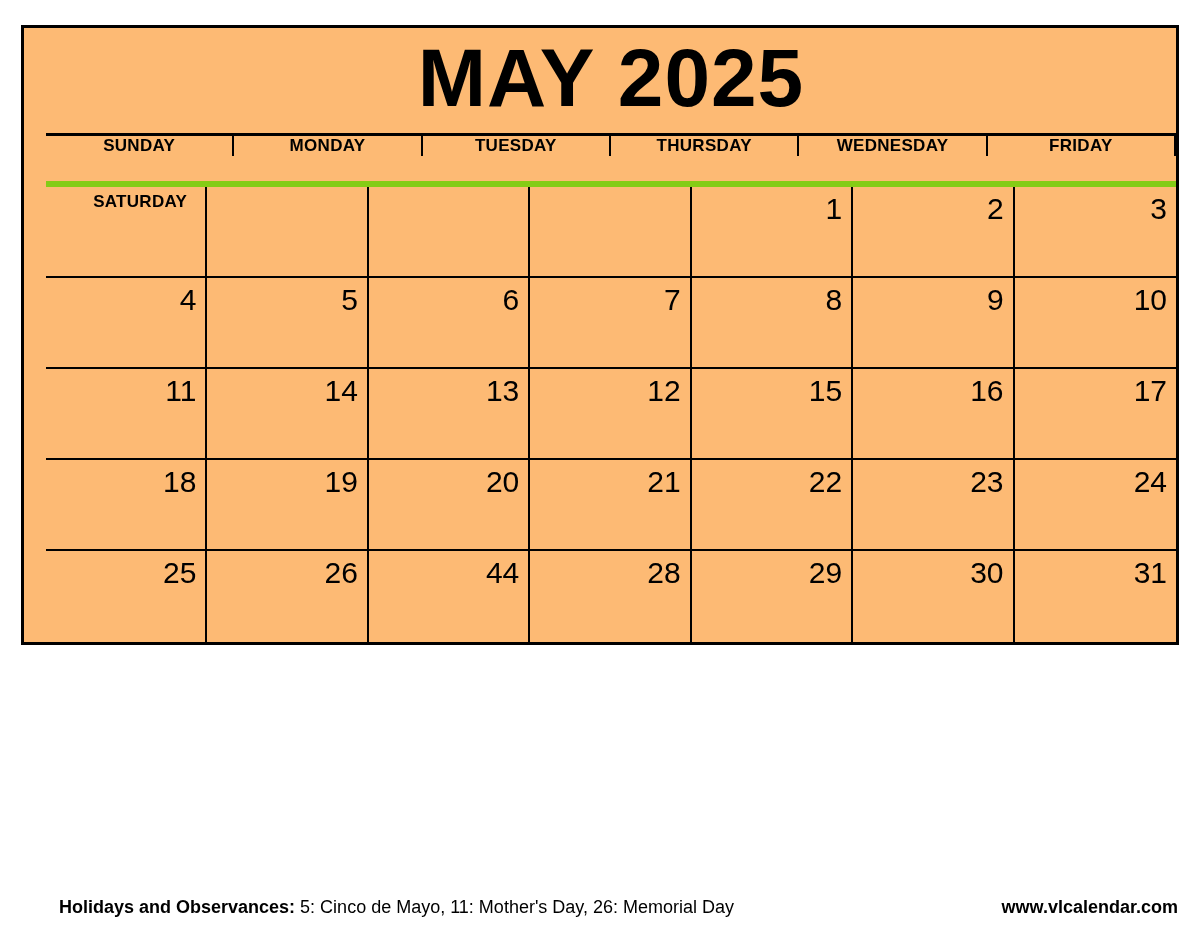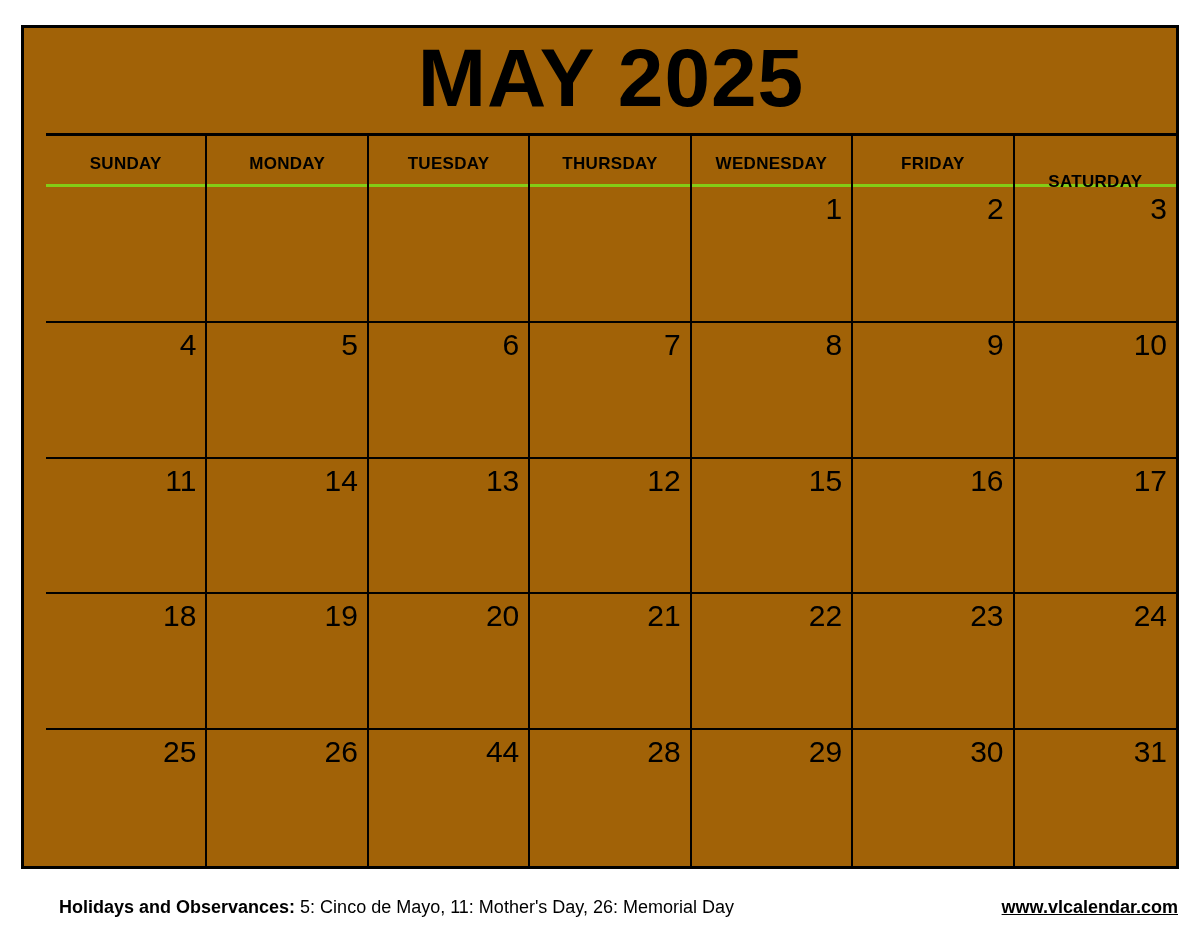--- a/index.html
+++ b/index.html
@@ -14,46 +14,46 @@
     position: relative;
     width: 1200px;
     height: 935px;
     background: #ffffff;
   }
   .cal-frame {
     position: absolute;
     left: 21px;
     top: 25px;
     width: 1158px;
-    height: 844px;
+    height: 620px;
     border: 3px solid #000000;
     display: flex;
     flex-direction: column;
-    background: #a16207;
+    background: #fdba74;
     padding-left: 22px;
   }
   .title-box {
     height: 108px;
     border-bottom: 3px solid #000000;
     display: flex;
     align-items: center;
     justify-content: center;
   }
   .cal-title {
     font-size: 82px;
     font-weight: bold;
     letter-spacing: 1px;
     line-height: 1;
     padding-bottom: 6px;
   }
   .weekday-row {
     height: 51px;
-    border-bottom: 3px solid #84cc16;
+    border-bottom: 6px solid #84cc16;
     display: grid;
-    grid-template-columns: repeat(7, 1fr);
+    grid-template-columns: repeat(6, 1fr);
     text-align: right;
   }
   .weekday-cell {
     border-right: 2px solid #000000;
     display: flex;
     align-items: center;
     justify-content: center;
     font-weight: bold;
     font-size: 17px;
     letter-spacing: 0.3px;
@@ -82,21 +82,21 @@
     right: 22px;
     top: 896px;
     display: flex;
     justify-content: space-between;
     align-items: baseline;
     font-size: 18px;
     line-height: 22px;
   }
   .holidays-label { font-weight: bold; margin-left: 38px; }
   .holidays-text { font-weight: normal; }
-  .website { font-weight: bold; text-decoration: underline; }
+  .website { font-weight: bold; }
 </style>
 </head>
 <body>
 
 <div class="page">
   <div class="cal-frame">
 
     <div class="title-box">
       <div class="cal-title">MAY 2025</div>
     </div>

